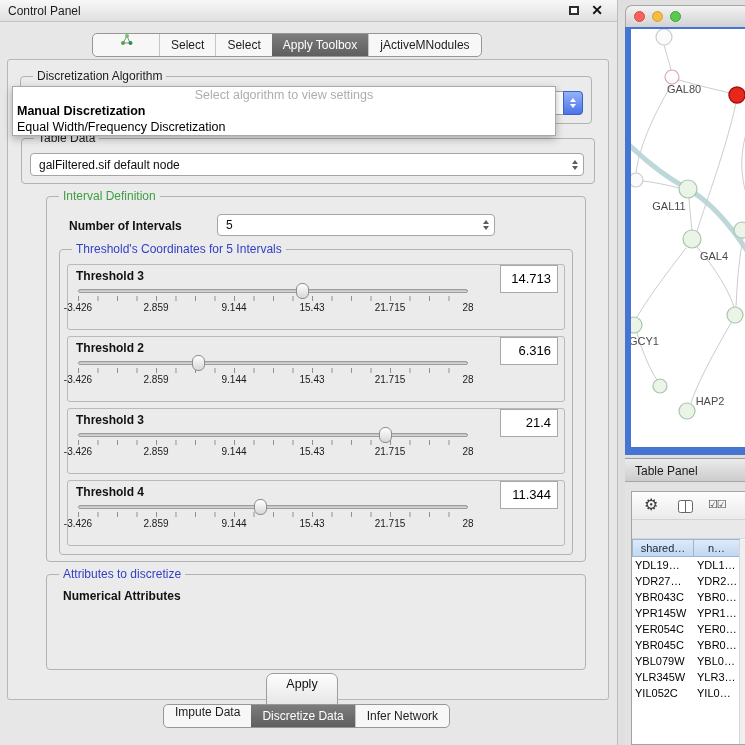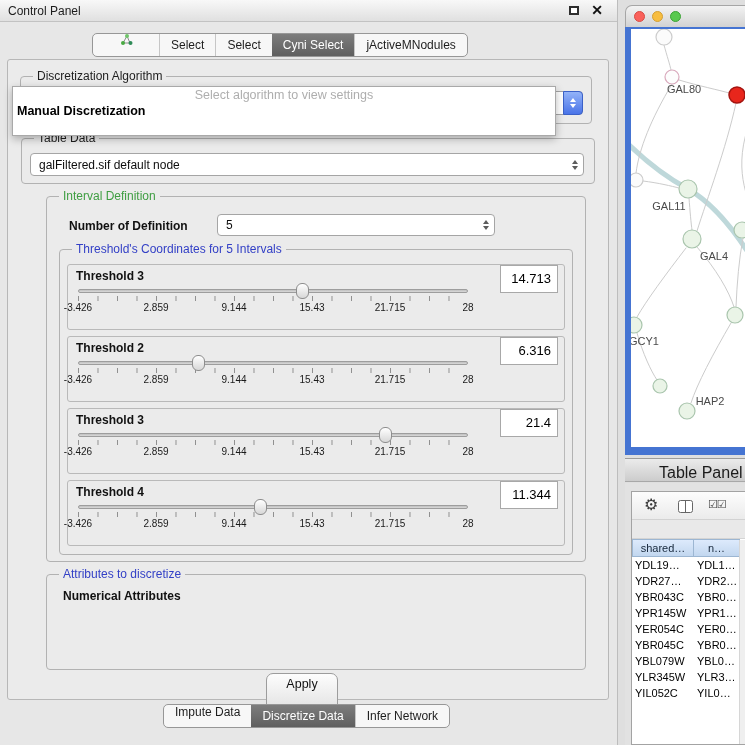--- a/index.html
+++ b/index.html
@@ -122,21 +122,21 @@
   .light.yellow { left:26px; background:#f7bd40; border:1px solid #d49f33; }
   .light.green  { left:44px; background:#59c94f; border:1px solid #3da337; }
   .nw-frame { position:absolute; left:0; top:22px; right:0; bottom:0; background:#4574d2; }
   .nw-canvas { position:absolute; left:6px; top:2px; right:0; bottom:8px; background:#fff; overflow:hidden; }
   .net-label { font-size:11px; fill:#4a4a4a; font-family:"Liberation Sans",sans-serif; }
 
   
   .tp-header { position:absolute; left:625px; top:458px; width:120px; height:24px;
     background:linear-gradient(#ebebeb,#cccccc); border-top:1px solid #9c9c9c;
     border-bottom:1px solid #a8a8a8; }
-  .tp-header span { position:absolute; left:10px; top:5px; font-size:16px; color:#1b1b1b;margin-left:24px; }
+  .tp-header span { position:absolute; left:10px; top:5px; font-size:12px; color:#1b1b1b; }
   .table-area { position:absolute; left:625px; top:483px; width:120px; height:262px; background:#e2e2e2; }
   .table-box { position:absolute; left:6px; top:8px; width:114px; height:254px;
     background:#fff; border:1px solid #a3a3a3; border-right:none; }
   .tb-toolbar { position:relative; height:28px; background:linear-gradient(#fdfdfd,#ebebeb);
     border-bottom:1px solid #d2d2d2; }
   .gear-icon { position:absolute; left:12px; top:3px; font-size:16px; color:#3c3c3c; }
   .gear-icon::before { content:"⚙"; }
   .columns-icon { position:absolute; left:46px; top:7px; }
   .checks-icon { position:absolute; left:76px; top:6px; font-size:11px; color:#3c3c3c; letter-spacing:-1px; }
   .checks-icon::before { content:"☑☑"; }
@@ -177,21 +177,21 @@
       </span>
       <span>Network</span>
     </div>
     <div class="tab">
       <span>Select</span>
     </div>
     <div class="tab">
       <span>Select</span>
     </div>
     <div class="tab selected">
-      <span>Cyni Select</span>
+      <span>Apply Toolbox</span>
     </div>
     <div class="tab">
       <span>jActiveMNodules</span>
     </div>
   </div>
 
   <div class="content">
 
     <div class="group algo-group">
       <span class="legend">Discretization Algorithm</span>
@@ -209,21 +209,21 @@
         <span>galFiltered.sif default node</span>
         <span class="arrows">
           <span class="tri-up"></span>
             <span class="tri-down"></span>
         </span>
       </div>
     </div>
 
     <div class="group interval-group">
       <span class="legend green">Interval Definition</span>
-      <span class="ni-label">Number of Definition</span>
+      <span class="ni-label">Number of Intervals</span>
       <div class="combo ni-combo">
         <span>5</span>
         <span class="arrows">
           <span class="tri-up"></span>
             <span class="tri-down"></span>
         </span>
       </div>
 
       <div class="group thr-group">
         <span class="legend blue">Threshold's Coordinates for 5 Intervals</span>
@@ -310,20 +310,21 @@
       <span class="legend blue">Attributes to discretize</span>
       <div class="attr-label">Numerical Attributes</div>
     </div>
 
     <div class="apply-btn">Apply</div>
   </div>
 
   <div class="menu">
     <div class="menu-item placeholder">Select algorithm to view settings</div>
     <div class="menu-item bold">Manual Discretization</div>
+    <div class="menu-item">Equal Width/Frequency Discretization</div>
   </div>
 
   <div class="tabbar bottom-tabs">
     <div class="tab">
       <span>Impute Data</span>
     </div>
     <div class="tab selected">
       <span>Discretize Data</span>
     </div>
     <div class="tab">

